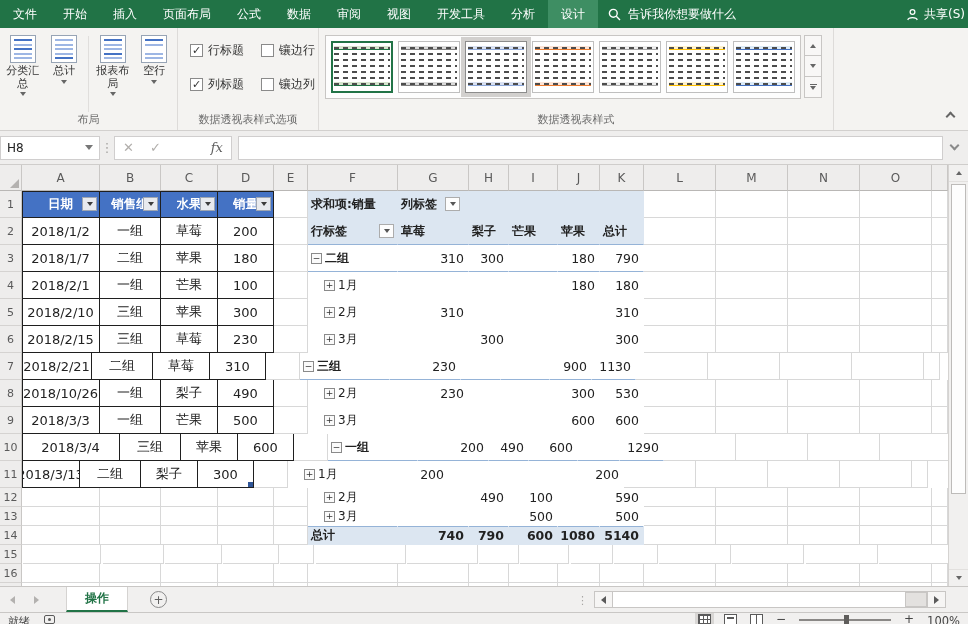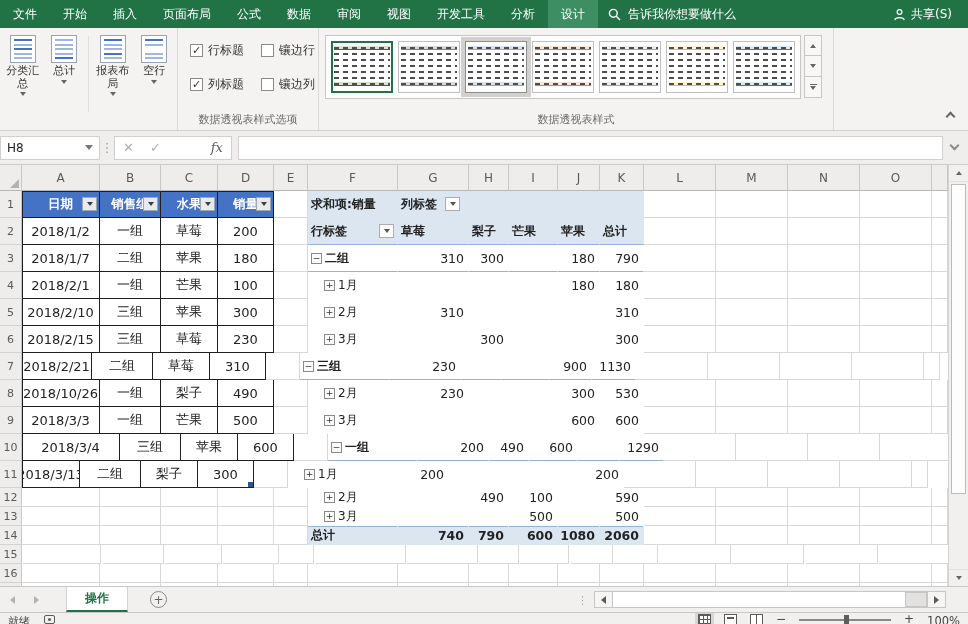--- a/index.html
+++ b/index.html
@@ -4,21 +4,21 @@
 <style>
   * { margin:0; padding:0; box-sizing:border-box; }
   body { font-family:"DejaVu Sans","Liberation Sans",sans-serif; background:#fff; }
   .app { position:relative; width:968px; height:624px; overflow:hidden; background:#fff; font-size:12px; color:#222; }
 
   
   .tabbar { height:28px; background:#217346; display:flex; align-items:stretch; color:#fff; font-size:12px; }
   .rtab { padding:0 13px; display:flex; align-items:center; cursor:default; white-space:nowrap; }
   .rtab.active { background:#3E8E63; }
   .tellme { display:flex; align-items:center; gap:7px; margin-left:10px; white-space:nowrap; }
-  .share { margin-left:auto; display:flex; align-items:center; gap:5px; padding-right:16px; white-space:nowrap; }
+  .share { margin-left:auto; display:flex; align-items:center; gap:5px; padding-right:3px; white-space:nowrap; }
 
   
   .ribbon { height:103px; background:#F4F3F1; border-bottom:1px solid #D2D0CE; display:flex; position:relative; }
   .rgroup { position:relative; border-right:1px solid #DDDBD9; height:100%; }
   .glabel { position:absolute; bottom:3px; left:0; right:0; text-align:center; font-size:11px; color:#6A6A6A; white-space:nowrap; }
   .g-layout { width:178px; display:flex; padding:4px 2px 0 2px; }
   .bigbtn { width:42px; padding-top:3px; display:flex; flex-direction:column; align-items:center; font-size:11px; color:#333; text-align:center; line-height:1.15; cursor:default; }
   .rb-icon { width:26px; height:28px; background:#fff; border:1px solid #97A4B5; margin-bottom:2px; padding:3px 3px; display:flex; flex-direction:column; justify-content:space-between; }
   .rb-icon i { display:block; height:2px; background:#9DB6E4; }
   .rb-icon i.b { background:#4472C4; }
@@ -195,20 +195,21 @@
         <span class="rb-icon">
             <i class="b"></i>
             <i></i>
             <i style="visibility:hidden"></i>
             <i></i>
             <i></i>
           </span>
         <span>空行</span>
           <span class="caret"></span>
       </div>
+      <div class="glabel">布局</div>
     </div>
 
     <div class="rgroup g-options">
       <div class="cbx-grid">
           <div class="cbx">
             <div class="box">✓</div>
             <div style="display: inline;">行标题</div>
           </div>
           <div class="cbx">
             <div class="box">✓</div>
@@ -662,21 +663,21 @@
         <div class="cell" style="width: 78px;"></div>
         <div class="cell" style="width: 61px;"></div>
         <div class="cell" style="width: 57px;"></div>
         <div class="cell" style="width: 56px;"></div>
         <div class="cell" style="width: 34px;"></div>
         <div class="cell pv pv-total" style="width: 90px;">总计</div>
         <div class="cell pv pv-total pv-val" style="width: 71px;">740</div>
         <div class="cell pv pv-total pv-val" style="width: 40px;">790</div>
         <div class="cell pv pv-total pv-val" style="width: 49px;">600</div>
         <div class="cell pv pv-total pv-val" style="width: 42px;">1080</div>
-        <div class="cell pv pv-total pv-val" style="width: 44px;">2060</div>
+        <div class="cell pv pv-total pv-val" style="width: 44px;">5140</div>
         <div class="cell" style="width: 72px;"></div>
         <div class="cell" style="width: 72px;"></div>
         <div class="cell" style="width: 72px;"></div>
         <div class="cell" style="width: 72px;"></div>
         <div class="cell" style="width: 16px;"></div>
       </div>
       <div class="g-row" style="height: 19px; justify-content: space-between;">
         <div class="g-rn">15</div>
         <div class="cell" style="width: 78px;"></div>
         <div class="cell" style="width: 61px;"></div>

